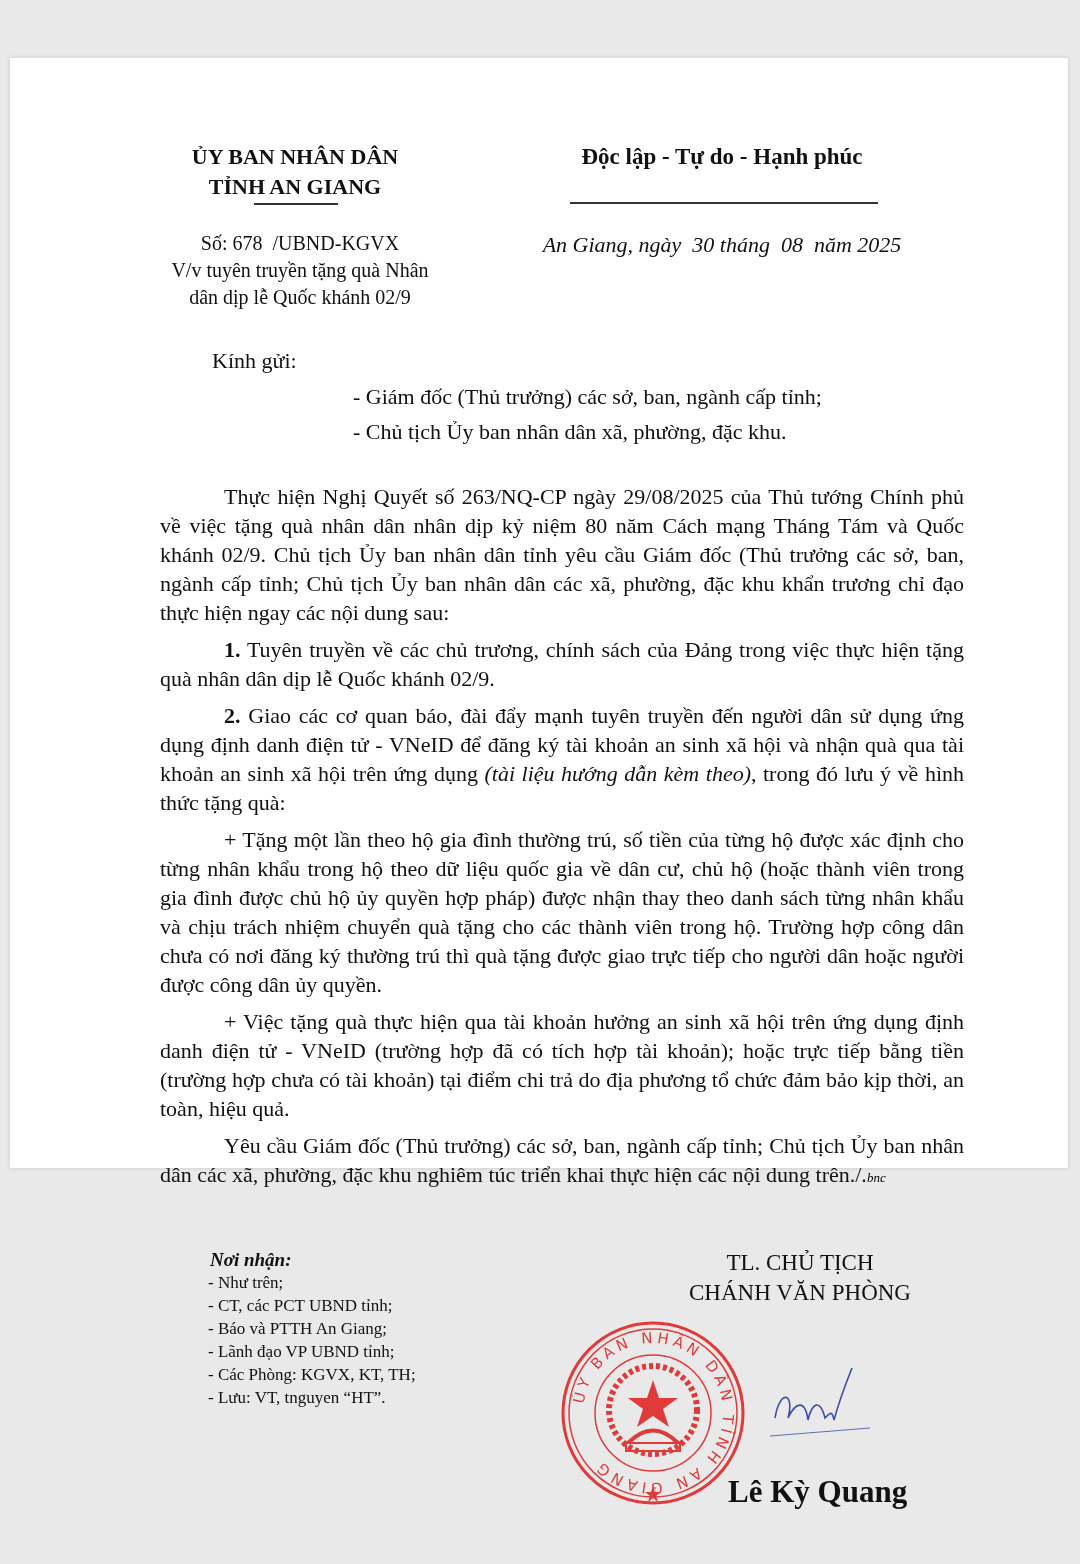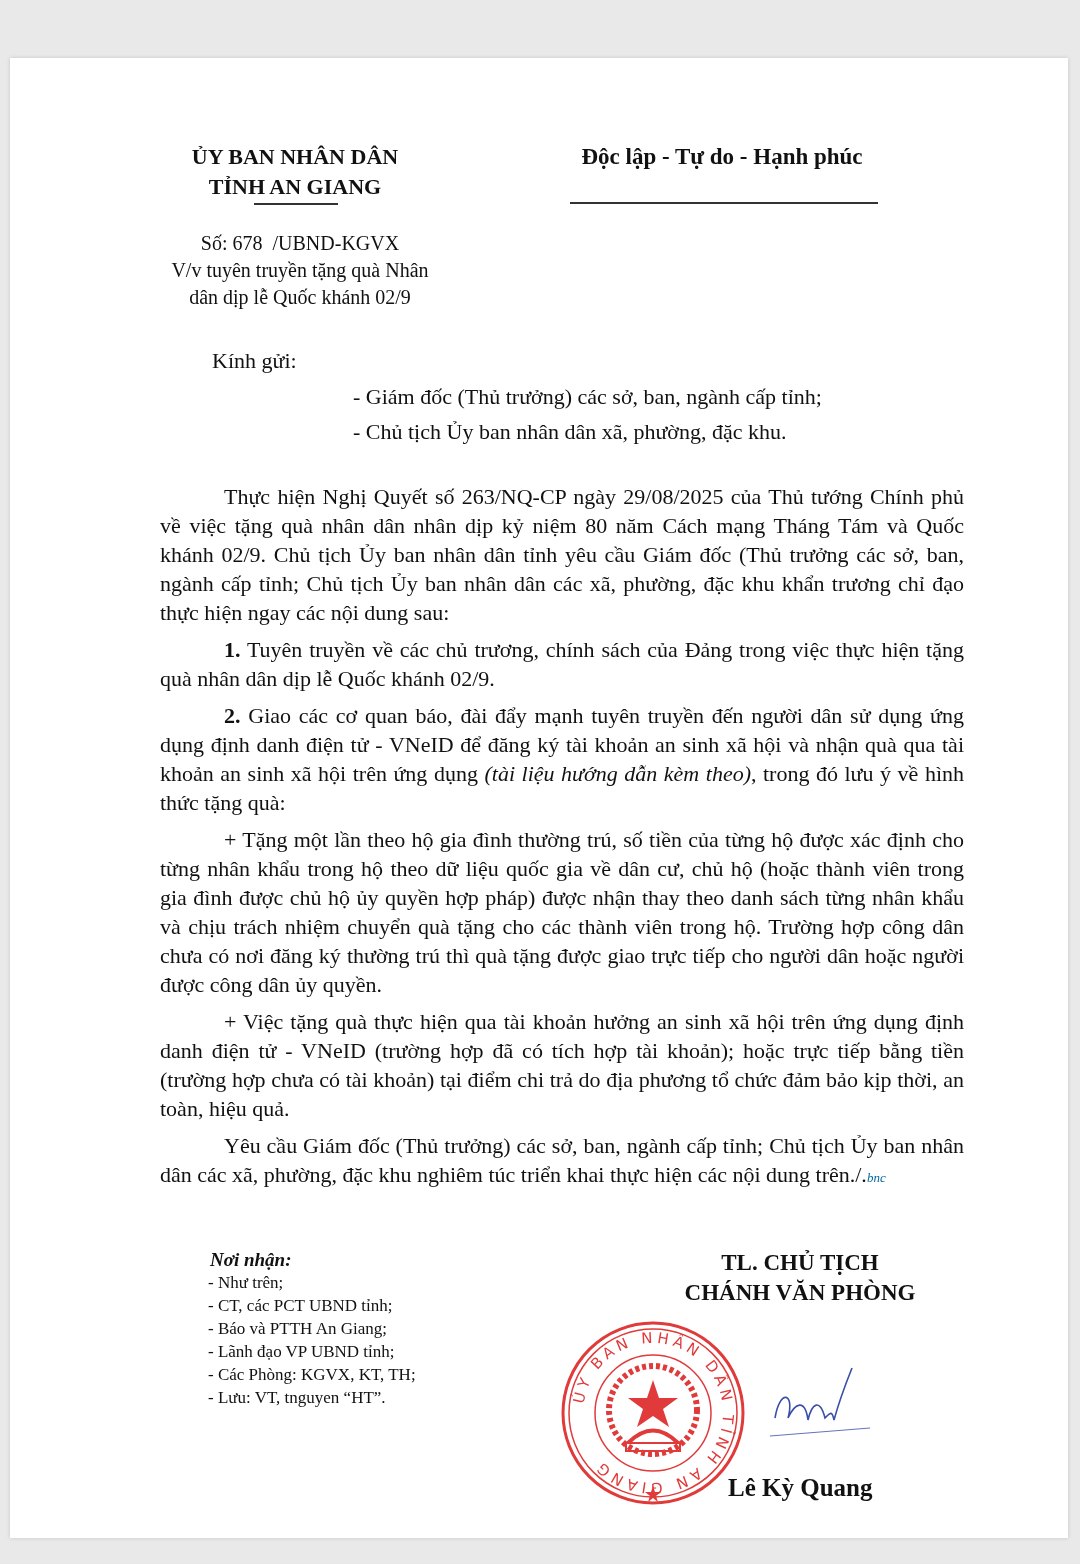--- a/index.html
+++ b/index.html
@@ -3,42 +3,42 @@
 <meta charset="utf-8">
 <style>
   html, body { margin:0; padding:0; }
   body {
     width:1080px; height:1564px; overflow:hidden;
     background:#e9e9e9;
     font-family:"Liberation Serif", "DejaVu Serif", serif;
     color:#111;
   }
   .page {
-    position:absolute; left:10px; top:58px; width:1058px; height:1480px;
+    position:absolute; left:10px; top:58px; width:1058px; height:1110px;
     background:#ffffff;
     box-shadow:0 0 4px rgba(0,0,0,0.15);
   }
   .abs { position:absolute; }
   .hdr-left { left:140px; top:84px; width:290px; text-align:center; font-size:22px; line-height:30px; font-weight:bold; }
   .hdr-right { left:462px; top:84px; width:500px; text-align:center; font-size:23px; line-height:30px; font-weight:bold; }
   .rule { height:1.5px; background:#333; position:absolute; }
   .meta-left { left:140px; top:172px; width:300px; text-align:center; font-size:20px; line-height:27px; }
   .date { left:472px; top:172px; width:480px; text-align:center; font-size:22px; font-style:italic; line-height:30px; }
   .salute { left:202px; top:290px; font-size:22px; }
   .recip { left:343px; font-size:22px; }
   .body { left:150px; width:813px; font-size:22px; line-height:29px; text-align:justify; }
   .indent { text-indent:64px; }
   .para { margin:0 9px 8px 0; }
   .noi-nhan { left:150px; top:1190px; font-size:17px; line-height:23px;margin-left:48px; }
   .noi-nhan .title { font-size:19px; font-weight:bold; font-style:italic; margin-left:2px; }
-  .sig-title { left:640px; top:1190px; width:300px; text-align:center; font-size:23px; line-height:30px; font-weight:bold; }
-  .signer { left:718px; top:1416px; font-size:25px; font-weight:bold; }
+  .sig-title { left:640px; top:1190px; width:300px; text-align:center; font-size:23px; line-height:30px; font-weight:normal; }
+  .signer { left:718px; top:1416px; font-size:31px; font-weight:bold; }
   .stamp { left:548px; top:1260px; width:190px; height:190px; }
   .signature { left:760px; top:1300px; width:100px; height:90px; }
-  .initial { color:#0369a1; font-size:13px; font-style:italic; }
+  .initial { color:#000000; font-size:13px; font-style:italic; }
 </style>
 </head>
 <body>
 
 <div class="page">
 
   <div class="abs hdr-left">
     <div>ỦY BAN NHÂN DÂN</div>
     <div>TỈNH AN GIANG</div>
   </div>
@@ -47,20 +47,21 @@
   <div class="abs hdr-right">
     <div>Độc lập - Tự do - Hạnh phúc</div>
   </div>
   <div class="rule" style="left:560px; top:144px; width:308px;"></div>
 
   <div class="abs meta-left">
     <div style="white-space:pre;">Số: 678  /UBND-KGVX</div>
     <div>V/v tuyên truyền tặng quà Nhân</div>
     <div>dân dịp lễ Quốc khánh 02/9</div>
   </div>
+  <div class="abs date" style="white-space:pre;">An Giang, ngày  30 tháng  08  năm 2025</div>
 
   <div class="abs salute">Kính gửi:</div>
   <div class="abs recip" style="top:326px;">- Giám đốc (Thủ trưởng) các sở, ban, ngành cấp tỉnh;</div>
   <div class="abs recip" style="top:361px;">- Chủ tịch Ủy ban nhân dân xã, phường, đặc khu.</div>
 
   <div class="abs body" style="top:424px;">
     <p class="para indent">Thực hiện Nghị Quyết số 263/NQ-CP ngày 29/08/2025 của Thủ tướng Chính phủ về việc tặng quà nhân dân nhân dịp kỷ niệm 80 năm Cách mạng Tháng Tám và Quốc khánh 02/9. Chủ tịch Ủy ban nhân dân tỉnh yêu cầu Giám đốc (Thủ trưởng các sở, ban, ngành cấp tỉnh; Chủ tịch Ủy ban nhân dân các xã, phường, đặc khu khẩn trương chỉ đạo thực hiện ngay các nội dung sau:</p>
     <p class="para indent"><b>1.</b><span> Tuyên truyền về các chủ trương, chính sách của Đảng trong việc thực hiện tặng quà nhân dân dịp lễ Quốc khánh 02/9.</span></p>
     <p class="para indent"><b>2.</b><span> Giao các cơ quan báo, đài đẩy mạnh tuyên truyền đến người dân sử dụng ứng dụng định danh điện tử - VNeID để đăng ký tài khoản an sinh xã hội và nhận quà qua tài khoản an sinh xã hội trên ứng dụng </span><i>(tài liệu hướng dẫn kèm theo)</i><span>, trong đó lưu ý về hình thức tặng quà:</span></p>
     <p class="para indent">+ Tặng một lần theo hộ gia đình thường trú, số tiền của từng hộ được xác định cho từng nhân khẩu trong hộ theo dữ liệu quốc gia về dân cư, chủ hộ (hoặc thành viên trong gia đình được chủ hộ ủy quyền hợp pháp) được nhận thay theo danh sách từng nhân khẩu và chịu trách nhiệm chuyển quà tặng cho các thành viên trong hộ. Trường hợp công dân chưa có nơi đăng ký thường trú thì quà tặng được giao trực tiếp cho người dân hoặc người được công dân ủy quyền.</p>

